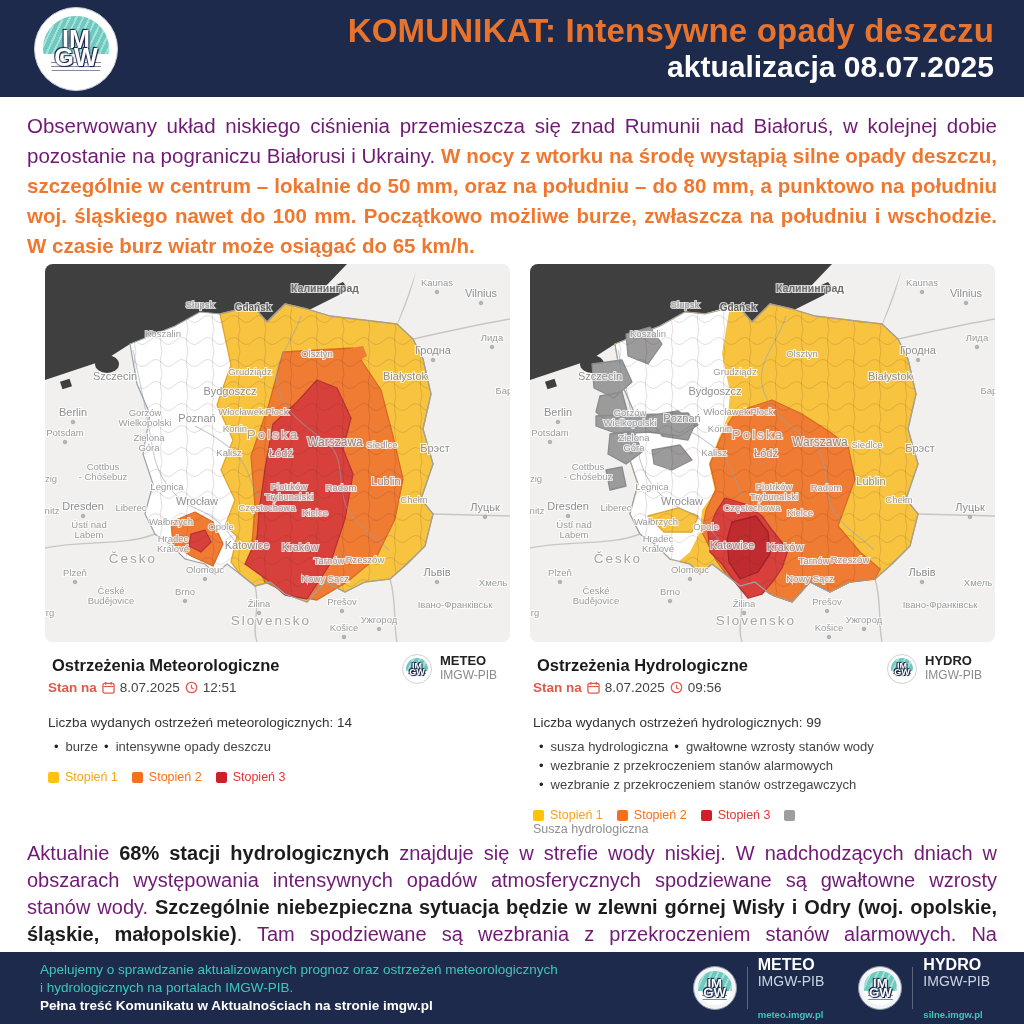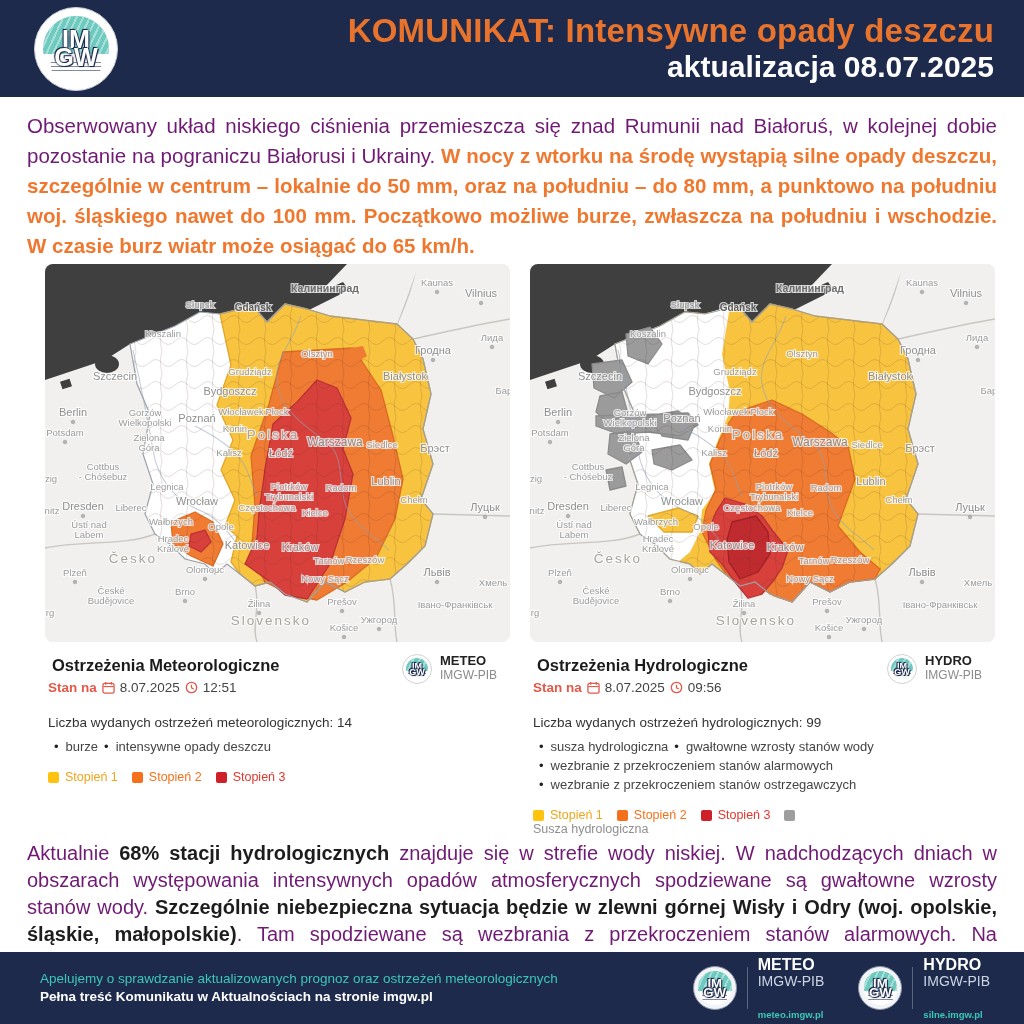--- a/index.html
+++ b/index.html
@@ -445,20 +445,21 @@
         </div>
       </div>
     </div>
   </div>
 
   <p class="para outro"><span class="seg-dark">Aktualnie </span><span class="seg-darkbold">68% stacji hydrologicznych</span><span class="seg-dark"> znajduje się w strefie wody niskiej. W nadchodzących dniach w obszarach występowania intensywnych opadów atmosferycznych spodziewane są gwałtowne wzrosty stanów wody. </span><span class="seg-darkbold">Szczególnie niebezpieczna sytuacja będzie w zlewni górnej Wisły i Odry (woj. opolskie, śląskie, małopolskie)</span><span class="seg-dark">. Tam spodziewane są wezbrania z przekroczeniem stanów alarmowych. Na mniejszych rzekach, zwłaszcza górskich i na terenach zurbanizowanych, możliwe są epizody powodziowe i zalania. </span><span class="seg-teal">IMGW-PIB na bieżąco analizuje wyniki pomiarów i modeli numerycznych.</span></p>
 
   <footer class="ftr">
     <div class="ftr-text">
         <div>Apelujemy o sprawdzanie aktualizowanych prognoz oraz ostrzeżeń meteorologicznych</div>
+        <div>i hydrologicznych na portalach IMGW-PIB.</div>
         <div class="bold">Pełna treść Komunikatu w Aktualnościach na stronie imgw.pl</div>
       </div>
     <div class="ftr-logos">
         <div class="flogo">
           <div class="imgw-logo" style="height: 44px; width: 44px; font-size: 13.2px;">
             <div class="imgw-core">
               <div class="imgw-im">IM</div>
               <div class="imgw-gw">GW</div>
             </div>
           </div>

